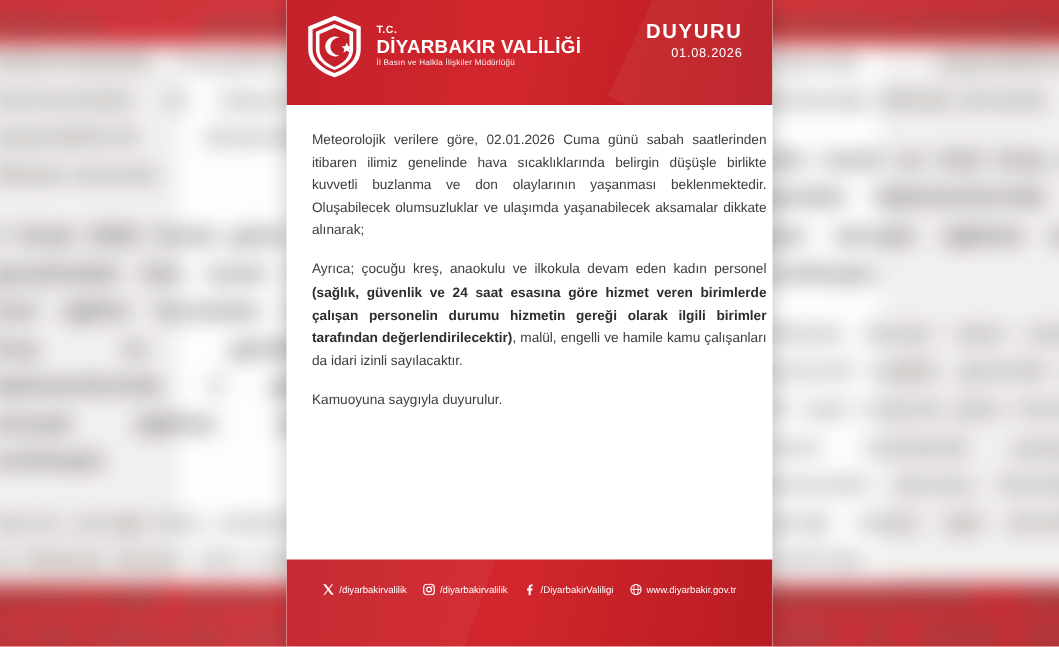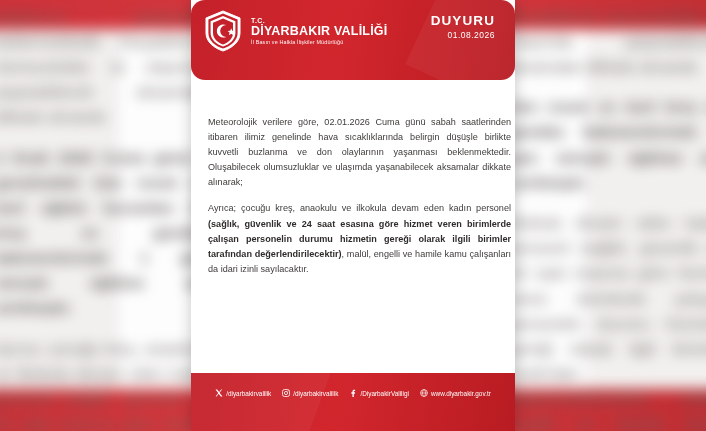--- a/index.html
+++ b/index.html
@@ -64,24 +64,23 @@
     width: 324px;
     height: 431px;
     background: #ffffff;
     box-shadow: 0 0 14px rgba(0,0,0,.22);
     overflow: hidden;
   }
 
   
   .doc-header {
     position: relative;
-    height: 80px;
+    height: 70px;
     background: linear-gradient(100deg, #c4212a 0%, #d2262d 45%, #b81c22 100%);
     overflow: hidden;
-    border-radius: 14px;
   }
   .doc-header::after {
     content: "";
     position: absolute;
     right: -30px; top: -25px;
     width: 120px; height: 120px;
     background: rgba(255,255,255,.05);
     transform: rotate(25deg);
   }
   .logo-group {
@@ -137,21 +136,20 @@
     margin-top: 2px;
   }
 
   
   .doc-body {
     padding: 16px 4px 0 17px;
     color: #3f3c3a;
     font-size: 9.1px;
     line-height: 1.66;
     text-align: justify;
-    margin-top: 19px;
   }
   .doc-body p { margin: 0 0 11px 0; }
   .doc-body .b { font-weight: bold; color: #2f2c2b; }
   p.emph { font-weight: bold; color: #2f2c2b; }
 
   
   .doc-footer {
     position: absolute;
     left: 0; right: 0; bottom: 0;
     height: 58px;
@@ -236,20 +234,21 @@
     </div>
     <div class="header-right">
       <div class="title">DUYURU</div>
       <div class="date">01.08.2026</div>
     </div>
   </div>
 
   <div class="doc-body">
     <p>Meteorolojik verilere göre, 02.01.2026 Cuma günü sabah saatlerinden itibaren ilimiz genelinde hava sıcaklıklarında belirgin düşüşle birlikte kuvvetli buzlanma ve don olaylarının yaşanması beklenmektedir. Oluşabilecek olumsuzluklar ve ulaşımda yaşanabilecek aksamalar dikkate alınarak;</p>
     <p><span>Ayrıca; çocuğu kreş, anaokulu ve ilkokula devam eden kadın personel </span><span class="b">(sağlık, güvenlik ve 24 saat esasına göre hizmet veren birimlerde çalışan personelin durumu hizmetin gereği olarak ilgili birimler tarafından değerlendirilecektir)</span><span>, malül, engelli ve hamile kamu çalışanları da idari izinli sayılacaktır.</span></p>
+    <p>Kamuoyuna saygıyla duyurulur.</p>
   </div>
 
   <div class="doc-footer">
     <div class="social-row">
 
       <span class="social">
         <span class="sico">
           <svg width="8" height="8" viewBox="0 0 16 16" aria-hidden="true">
             <path d="M1 1 L6.6 8.2 L1.3 15 H3.1 L7.4 9.4 L11.6 15 H15 L9.1 7.4 L14.1 1 H12.3 L8.3 6.2 L4.4 1 Z" fill="#ffffff"></path>
           </svg>

